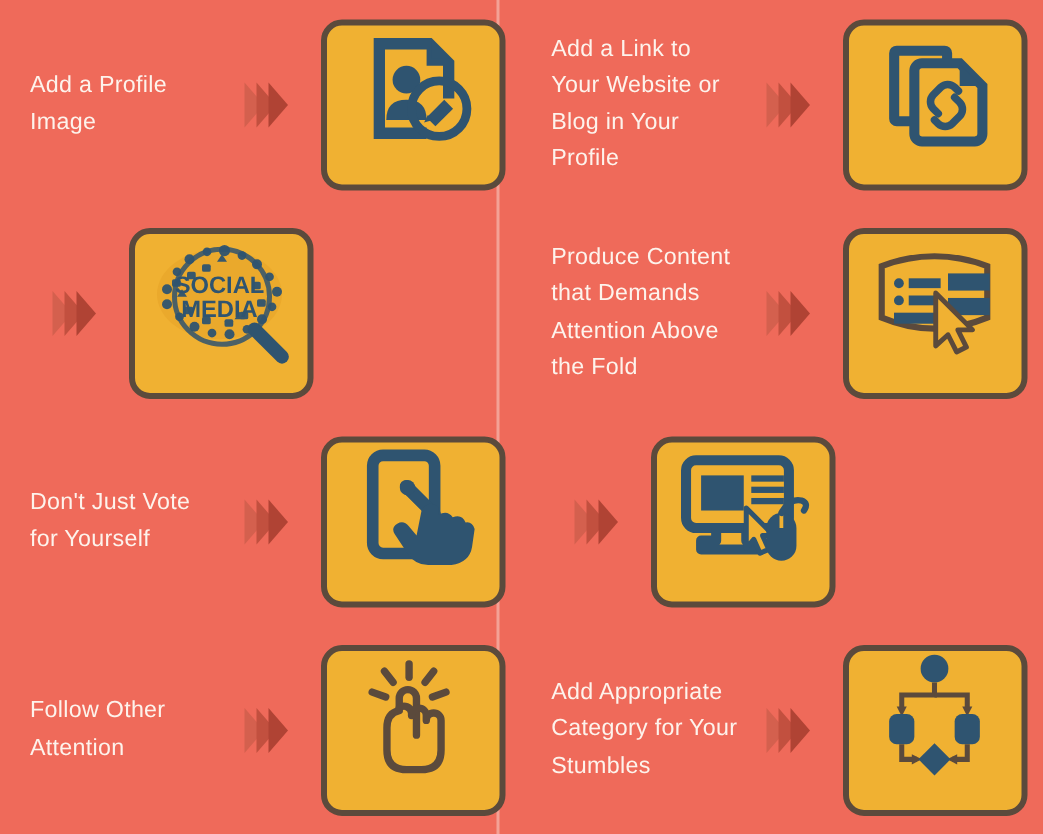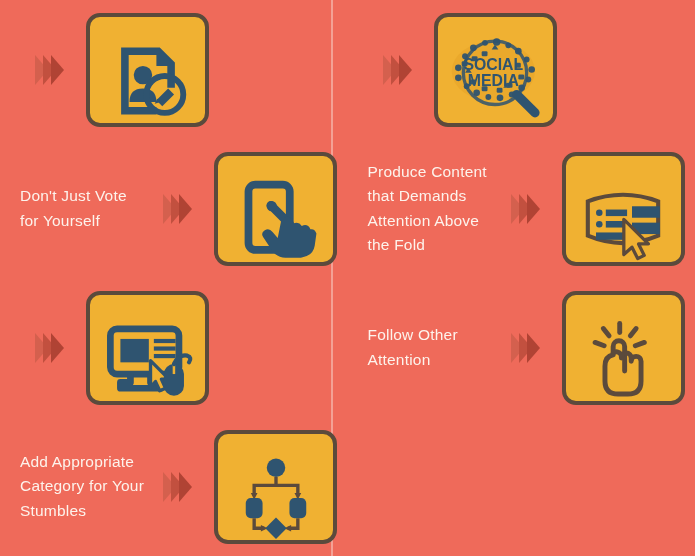--- a/index.html
+++ b/index.html
@@ -75,21 +75,21 @@
   .chev.c3 { border-left-color: #b04334; }
 
   .tile {
     flex: 0 0 123px;
     width: 123px;
     height: 114px;
     background: #f0b132;
     border: 4px solid #5b4a3c;
     border-radius: 14px;
     display: flex;
-    align-items: flex-end;
+    align-items: flex-start;
     justify-content: center;
     margin-left: 6px;
   }
 
   .tile svg { display: block; }
 
   
   .wordcloud-text {
     font-family: "Liberation Sans", sans-serif;
     font-weight: bold;
@@ -97,40 +97,62 @@
   }
 </style>
 </head>
 <body>
 
 <div class="infographic">
 
   <div class="column-divider"></div>
 
   <div class="cell">
+    <div class="cell-label">Add a Profile Image</div>
     <div class="chevrons">
       <span class="chev c1"></span>
         <span class="chev c2"></span>
         <span class="chev c3"></span>
     </div>
     <div class="tile">
       <span>
         <svg width="84" height="84" viewBox="0 0 100 100">
           <path d="M18 10 h46 l18 18 v30 h-9 V32 H60 V19 H27 v62 h33 v9 H18 Z" fill="#2f5470"></path>
           <path d="M64 12 v14 h14 Z" fill="#2f5470"></path>
           <circle cx="44" cy="43" r="11" fill="#2f5470"></circle>
           <path d="M28 75 q0 -16 16 -16 q16 0 16 16 Z" fill="#2f5470"></path>
           <circle cx="70" cy="66" r="22" fill="none" stroke="#2f5470" stroke-width="7"></circle>
           <path d="M60 73 l14 -14 l7 7 l-14 14 Z" fill="#2f5470"></path>
           <path d="M58 77 l3 -6 l4 4 Z" fill="#2f5470"></path>
         </svg>
       </span>
     </div>
   </div>
 
+  <div class="cell">
+    <div class="cell-label">Add a Link to Your Website or Blog in Your Profile</div>
+    <div class="chevrons">
+      <span class="chev c1"></span>
+        <span class="chev c2"></span>
+        <span class="chev c3"></span>
+    </div>
+    <div class="tile">
+      <span>
+        <svg width="84" height="84" viewBox="0 0 100 100">
+          <path d="M20 16 h38 a6 6 0 0 1 6 6 v8 h-8 v-6 H22 v48 h10 v8 h-12 a6 6 0 0 1 -6 -6 V22 a6 6 0 0 1 6 -6 Z" fill="#2f5470"></path>
+          <path d="M40 30 h30 l18 18 v38 a6 6 0 0 1 -6 6 H40 a6 6 0 0 1 -6 -6 V36 a6 6 0 0 1 6 -6 Z" fill="none" stroke="#2f5470" stroke-width="8"></path>
+          <path d="M70 31 v17 h17 Z" fill="#2f5470"></path>
+          <g stroke="#2f5470" stroke-width="6" fill="none" stroke-linecap="round">
+            <path d="M53 70 l-4 -4 a8 8 0 0 1 0 -11 l6 -6 a8 8 0 0 1 11 0 l3 3"></path>
+            <path d="M66 57 l4 4 a8 8 0 0 1 0 11 l-6 6 a8 8 0 0 1 -11 0 l-3 -3"></path>
+          </g>
+        </svg>
+      </span>
+    </div>
+  </div>
 
   <div class="cell">
     <div class="chevrons">
       <span class="chev c1"></span>
         <span class="chev c2"></span>
         <span class="chev c3"></span>
     </div>
     <div class="tile">
       <span>
         <svg width="100" height="92" viewBox="0 0 120 110">
@@ -169,59 +191,59 @@
           <text class="wordcloud-text" x="58" y="47" text-anchor="middle" font-size="19">SOCIAL</text>
           <text class="wordcloud-text" x="58" y="66" text-anchor="middle" font-size="19">MEDIA</text>
           <circle cx="60" cy="50" r="38" fill="none" stroke="#2f5470" stroke-width="4" opacity="0.85"></circle>
           <path d="M86 76 l22 22" stroke="#2f5470" stroke-width="11" stroke-linecap="round"></path>
         </svg>
       </span>
     </div>
   </div>
 
   <div class="cell">
-    <div class="cell-label">Don't Just Vote for Yourself</div>
-    <div class="chevrons">
-      <span class="chev c1"></span>
-        <span class="chev c2"></span>
-        <span class="chev c3"></span>
-    </div>
-    <div class="tile">
-      <span>
-        <svg width="86" height="86" viewBox="0 0 100 100">
-          <rect x="18" y="10" width="48" height="76" rx="8" fill="none" stroke="#2f5470" stroke-width="9"></rect>
-          <path d="M44 34 l22 22" stroke="#2f5470" stroke-width="10" stroke-linecap="round"></path>
-          <circle cx="45" cy="35" r="6" fill="#2f5470"></circle>
-          <path d="M56 52 q6 -8 13 -2 l0 6 q7 -4 11 2 q7 -3 10 4 q5 -1 7 5
-                   l-2 14 q-2 12 -16 14 l-18 0 q-10 0 -16 -9 l-10 -15 q-3 -5 2 -8
-                   q5 -3 9 2 l6 7 Z" fill="#2f5470"></path>
-        </svg>
-      </span>
-    </div>
-  </div>
-
-  <div class="cell">
     <div class="cell-label">Produce Content that Demands Attention Above the Fold</div>
     <div class="chevrons">
       <span class="chev c1"></span>
         <span class="chev c2"></span>
         <span class="chev c3"></span>
     </div>
     <div class="tile">
       <span>
         <svg width="90" height="82" viewBox="0 0 110 100">
           <path d="M12 26 q43 -16 86 0 v42 q-43 18 -86 0 Z" fill="none" stroke="#5b4a3c" stroke-width="5"></path>
           <circle cx="26" cy="40" r="4" fill="#2f5470"></circle>
           <rect x="34" y="36" width="26" height="8" fill="#2f5470"></rect>
           <circle cx="26" cy="54" r="4" fill="#2f5470"></circle>
           <rect x="34" y="50" width="26" height="8" fill="#2f5470"></rect>
           <rect x="22" y="64" width="42" height="9" fill="#2f5470"></rect>
           <rect x="66" y="32" width="34" height="14" fill="#2f5470"></rect>
           <rect x="66" y="52" width="34" height="14" fill="#2f5470"></rect>
           <path d="M56 48 l30 30 h-12 l7 14 l-8 4 l-7 -14 l-10 9 Z" fill="#f0b132" stroke="#5b4a3c" stroke-width="4" stroke-linejoin="round"></path>
+        </svg>
+      </span>
+    </div>
+  </div>
+
+  <div class="cell">
+    <div class="cell-label">Don't Just Vote for Yourself</div>
+    <div class="chevrons">
+      <span class="chev c1"></span>
+        <span class="chev c2"></span>
+        <span class="chev c3"></span>
+    </div>
+    <div class="tile">
+      <span>
+        <svg width="86" height="86" viewBox="0 0 100 100">
+          <rect x="18" y="10" width="48" height="76" rx="8" fill="none" stroke="#2f5470" stroke-width="9"></rect>
+          <path d="M44 34 l22 22" stroke="#2f5470" stroke-width="10" stroke-linecap="round"></path>
+          <circle cx="45" cy="35" r="6" fill="#2f5470"></circle>
+          <path d="M56 52 q6 -8 13 -2 l0 6 q7 -4 11 2 q7 -3 10 4 q5 -1 7 5
+                   l-2 14 q-2 12 -16 14 l-18 0 q-10 0 -16 -9 l-10 -15 q-3 -5 2 -8
+                   q5 -3 9 2 l6 7 Z" fill="#2f5470"></path>
         </svg>
       </span>
     </div>
   </div>
 
   <div class="cell">
     <div class="chevrons">
       <span class="chev c1"></span>
         <span class="chev c2"></span>
         <span class="chev c3"></span>

